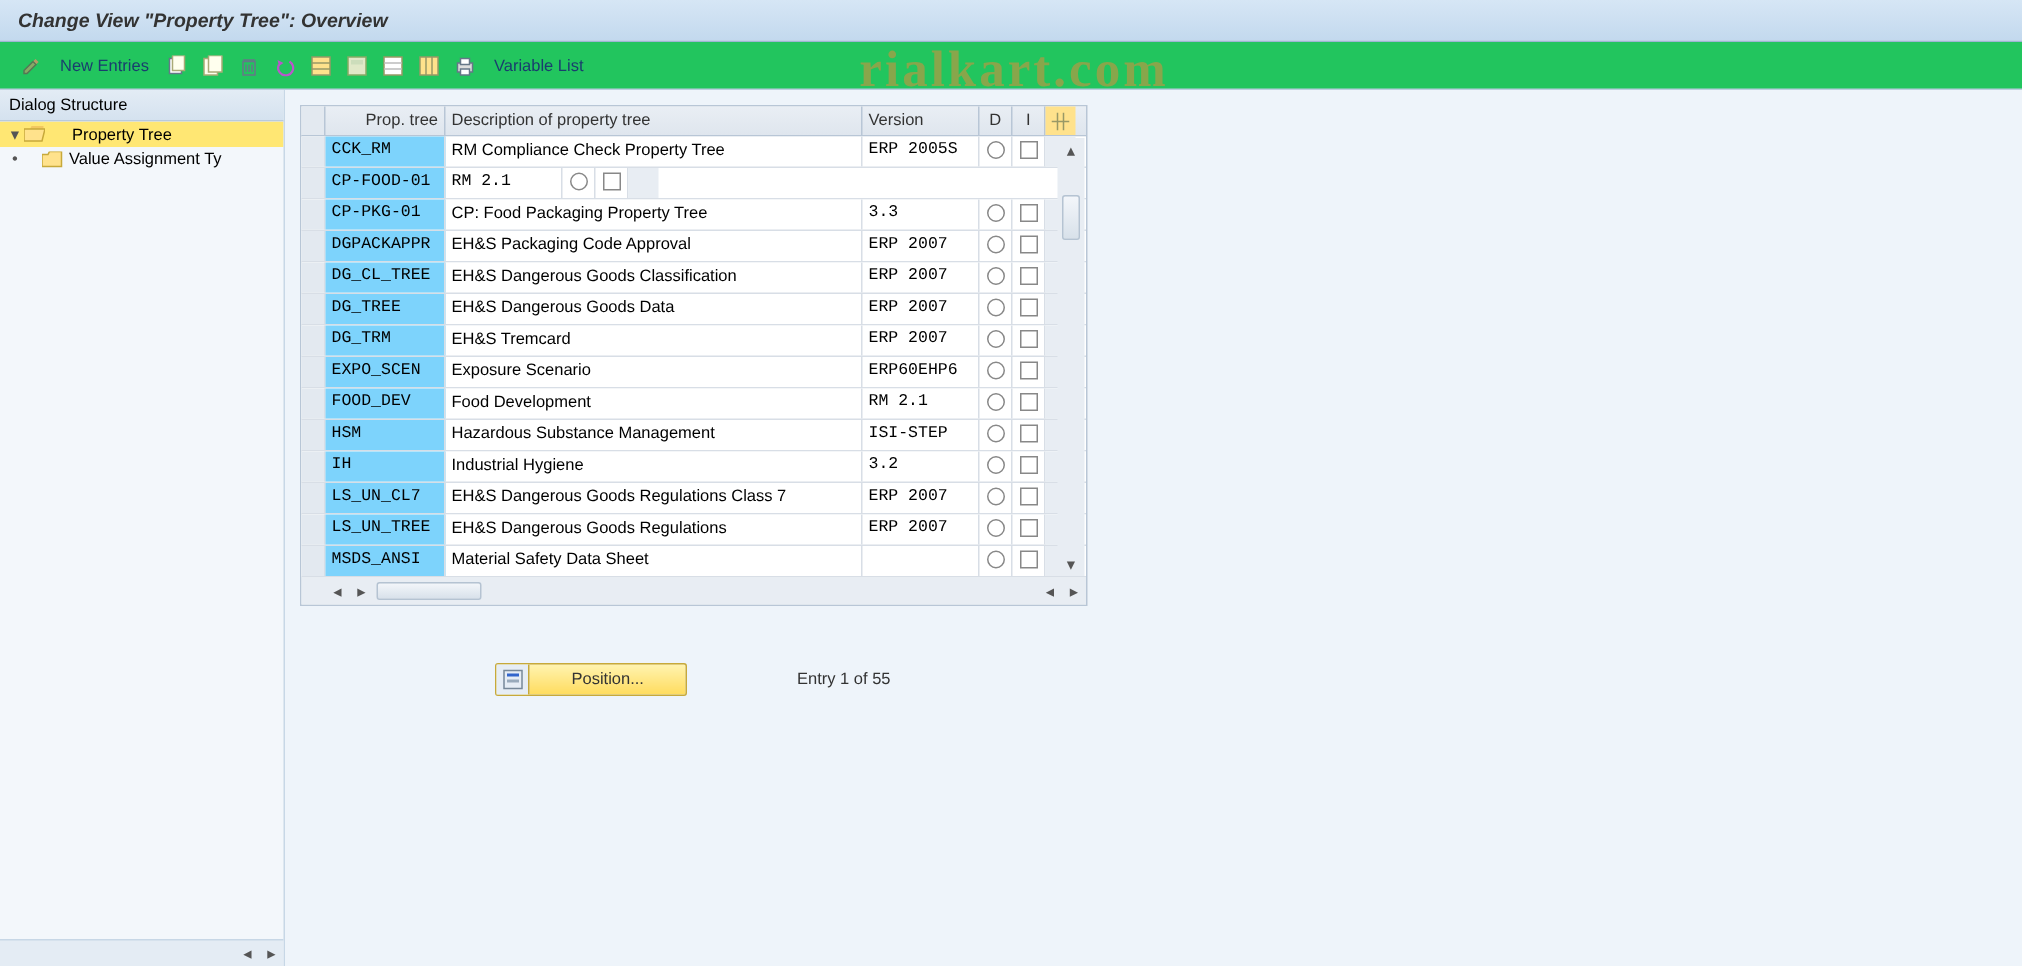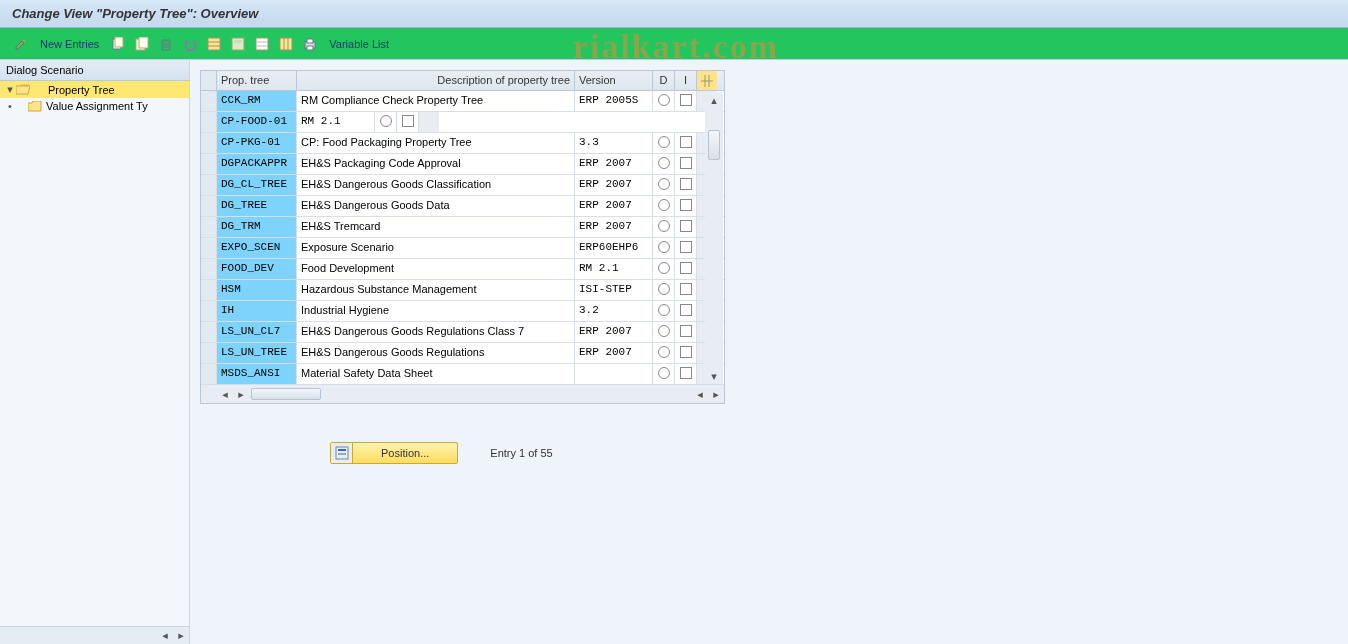--- a/index.html
+++ b/index.html
@@ -33,22 +33,22 @@
     .twisty { width:12px; text-align:center; color:#555; }
     .folder-open { color:#d9a334; }
     .folder-closed { color:#d9a334; }
     .sidefoot { height:18px; background:#e4ecf4; border-top:1px solid #c7d7e6; display:flex; align-items:center; justify-content:flex-end; gap:0; }
     .arrowbtn { width:16px; height:16px; display:flex; align-items:center; justify-content:center; color:#555; cursor:pointer; }
     .main { flex:1; padding:10px 10px 0 10px; overflow:hidden; position:relative; }
     .grid { width:525px; background:#f6f6f6; border:1px solid #b8c6d6; position:relative; }
     .ghead { display:flex; background:linear-gradient(#e9eef4,#dfe6ee); border-bottom:1px solid #b8c6d6; height:20px; }
     .gh { border-right:1px solid #b8c6d6; padding:3px 4px; font-size:11px; color:#333; overflow:hidden; white-space:nowrap; }
     .gh.sel { width:16px; background:#e3e9f0; }
-    .gh.ptree { width:80px; }
-    .gh.desc { width:278px;text-align:right; }
+    .gh.ptree { width:80px;text-align:right; }
+    .gh.desc { width:278px; }
     .gh.ver { width:78px; }
     .gh.d { width:22px; text-align:center; }
     .gh.i { width:22px; text-align:center; }
     .gh.cfg { width:20px; background:#ffe28c; border-right:none; display:flex; align-items:center; justify-content:center;}
     .grow { display:flex; height:21px; border-bottom:1px solid #d8dee6; background:#fff; }
     .gc { border-right:1px solid #d8dee6; padding:3px 4px; font-size:11px; font-family: "Courier New", monospace; overflow:hidden; white-space:nowrap; }
     .gc.sel { width:16px; background:#e3e9f0; cursor:pointer; }
     .gc.ptree { width:80px; background:#7dd3fc; }
     .gc.desc { width:278px; font-family: Arial, sans-serif; }
     .gc.ver { width:78px; }
@@ -57,21 +57,21 @@
     .gc.vscroll { width:20px; background:#e8edf3; border-right:none; }
     .radio { width:12px; height:12px; border:1px solid #888; border-radius:50%; display:inline-block; background:#fff; }
     .check { width:12px; height:12px; border:1px solid #888; display:inline-block; background:#fff; }
     .gridscroll { display:flex; height:18px; background:#e8edf3; }
     .hscroll-left { width:376px; display:flex; align-items:center; }
     .hscroll-right { width:64px; display:flex; align-items:center; justify-content:flex-end; margin-left:auto; }
     .scrbtn { width:16px; height:16px; color:#555; display:flex; align-items:center; justify-content:center; cursor:pointer; }
     .thumb { width:70px; height:12px; background: linear-gradient(#f3f6fa,#d8e1ea); border:1px solid #b5c3d2; border-radius:2px; margin-left:2px;}
     .vscrollbar { position:absolute; right:1px; top:21px; bottom:19px; width:18px; background:#e8edf3; display:flex; flex-direction:column; align-items:center; }
     .vthumb { width:12px; height:30px; background:linear-gradient(#f3f6fa,#d8e1ea); border:1px solid #b5c3d2; border-radius:2px; margin-top:22px;}
-    .footer { margin-top:38px; display:flex; align-items:center; gap:32px; padding-left:130px;}
+    .footer { margin-top:38px; display:flex; align-items:center; gap:73px; padding-left:130px;}
     .posbtn { display:flex; align-items:center; background:linear-gradient(#fff3b0,#ffdc5e); border:1px solid #c7a93a; border-radius:2px; height:22px; cursor:pointer; }
     .posicon { width:22px; height:100%; background:#e6edf5; border-right:1px solid #c7a93a; display:flex; align-items:center; justify-content:center;}
     .poslabel { padding:0 28px; font-size:11px; color:#333; }
     .entry { font-size:11px; color:#333; }
     svg { display:block; }
   </style>
 </head>
 <body>
 
 <div class="titlebar">
@@ -147,21 +147,21 @@
         <rect x="2" y="5" width="10" height="6" fill="#ddd" stroke="#678"></rect>
         <rect x="4" y="2" width="6" height="4" fill="#fff" stroke="#678"></rect>
         <rect x="4" y="9" width="6" height="4" fill="#fff" stroke="#678"></rect>
       </svg>
     </span>
   <span class="tlink">Variable List</span>
 </div>
 
 <div class="content">
   <div class="sidebar">
-    <div class="sidehdr">Dialog Scenario</div>
+    <div class="sidehdr">Dialog Structure</div>
     <div class="tree">
       <div class="treerow sel">
         <span class="twisty">▾</span>
         <span class="folder-open">
           <svg width="14" height="11">
               <path d="M0 2 L4 2 L5 0 L13 0 L13 2 L2 2 Z" fill="#f2c860"></path>
               <path d="M0 2 L14 2 L12 10 L0 10 Z" fill="#ffe28c" stroke="#c7a93a"></path>
             </svg>
         </span>
         <span style="margin-left:18px">Property Tree</span>

